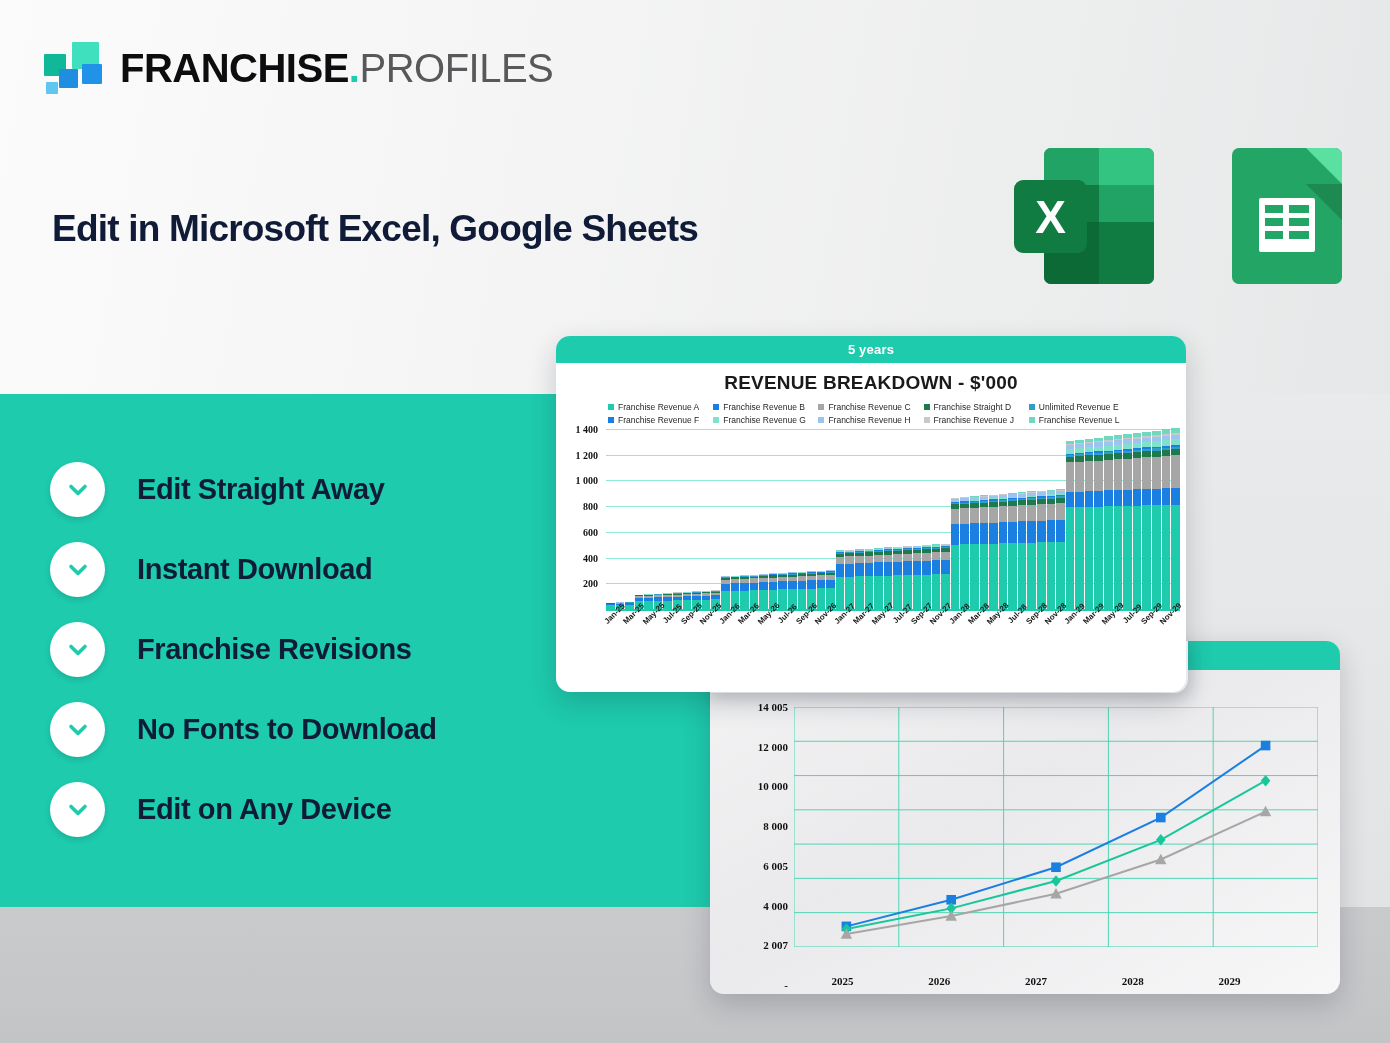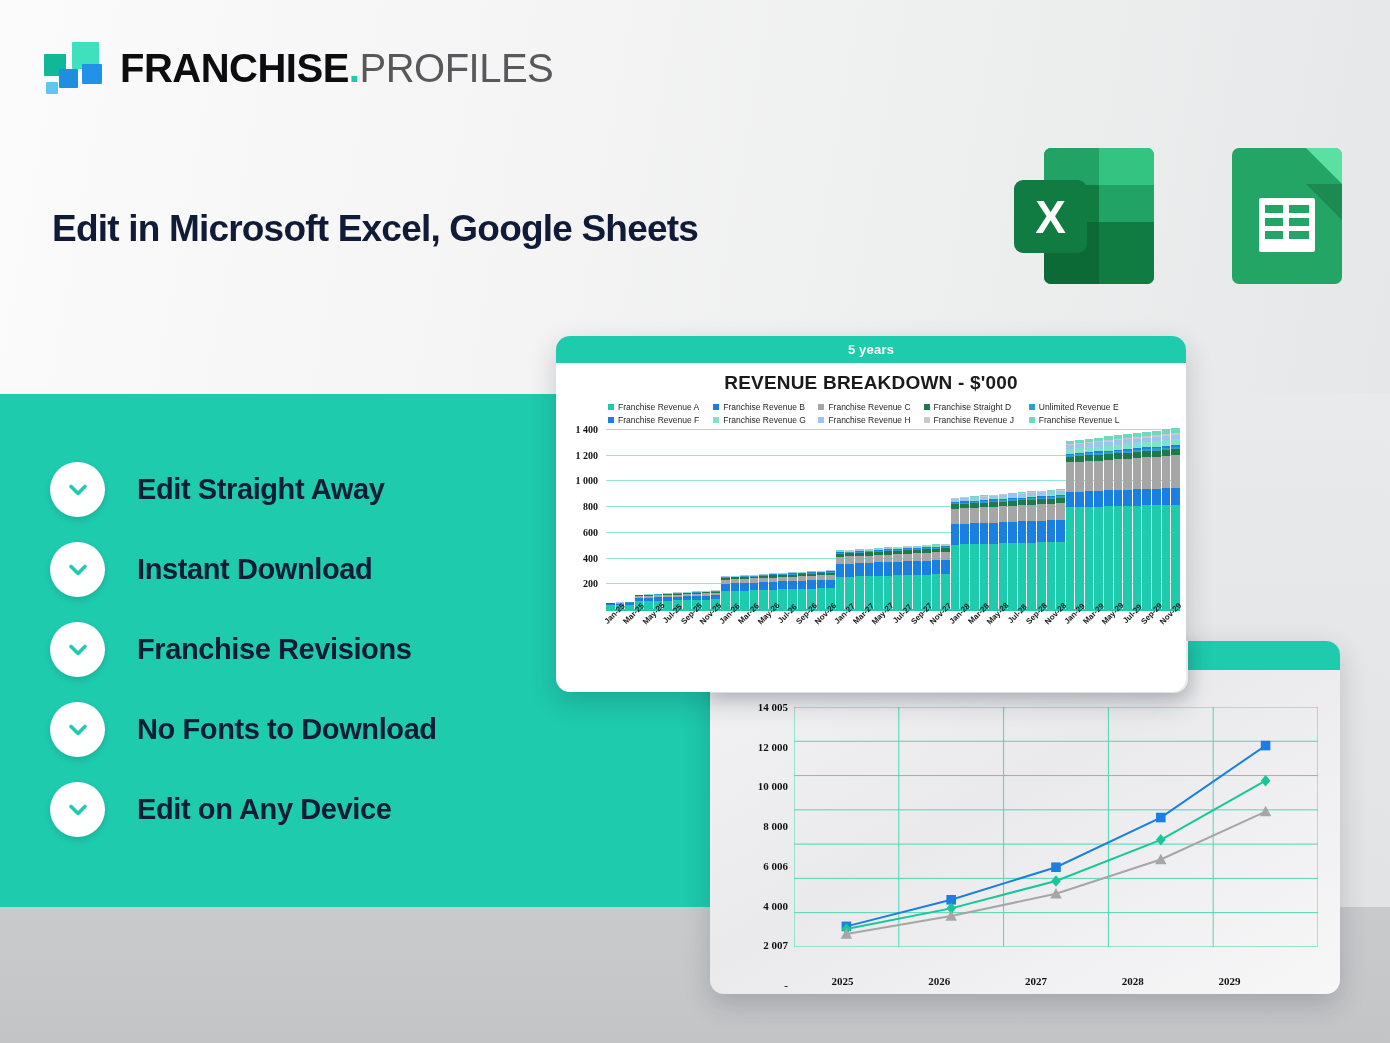--- a/index.html
+++ b/index.html
@@ -233,21 +233,21 @@
 <div class="card card-lines">
   <div class="lc-head">
     <div class="lc-banner">ber 2029</div>
     <div class="lc-legend">oss Margin</div>
   </div>
   <div class="lc-plot">
     <div id="lc-ylabels">
         <div class="lc-ylab" style="top: 278px;">-</div>
         <div class="lc-ylab" style="top: 238.286px;">2 007</div>
         <div class="lc-ylab" style="top: 198.571px;">4 000</div>
-        <div class="lc-ylab" style="top: 158.857px;">6 006</div>
+        <div class="lc-ylab" style="top: 158.857px;">6 005</div>
         <div class="lc-ylab" style="top: 119.143px;">8 000</div>
         <div class="lc-ylab" style="top: 79.4286px;">10 000</div>
         <div class="lc-ylab" style="top: 39.7143px;">12 000</div>
         <div class="lc-ylab" style="top: 0px;">14 005</div>
       </div>
     <svg class="lc-svg" id="lc-svg" viewBox="0 0 546 250" preserveAspectRatio="none">
         <line x1="0" x2="546" y1="250" y2="250" stroke="#4fd6b4" stroke-width="1" vector-effect="non-scaling-stroke"></line>
         <line x1="0" x2="546" y1="214.28571428571428" y2="214.28571428571428" stroke="#4fd6b4" stroke-width="1" vector-effect="non-scaling-stroke"></line>
         <line x1="0" x2="546" y1="178.57142857142856" y2="178.57142857142856" stroke="#4fd6b4" stroke-width="1" vector-effect="non-scaling-stroke"></line>
         <line x1="0" x2="546" y1="142.85714285714286" y2="142.85714285714286" stroke="#4fd6b4" stroke-width="1" vector-effect="non-scaling-stroke"></line>

